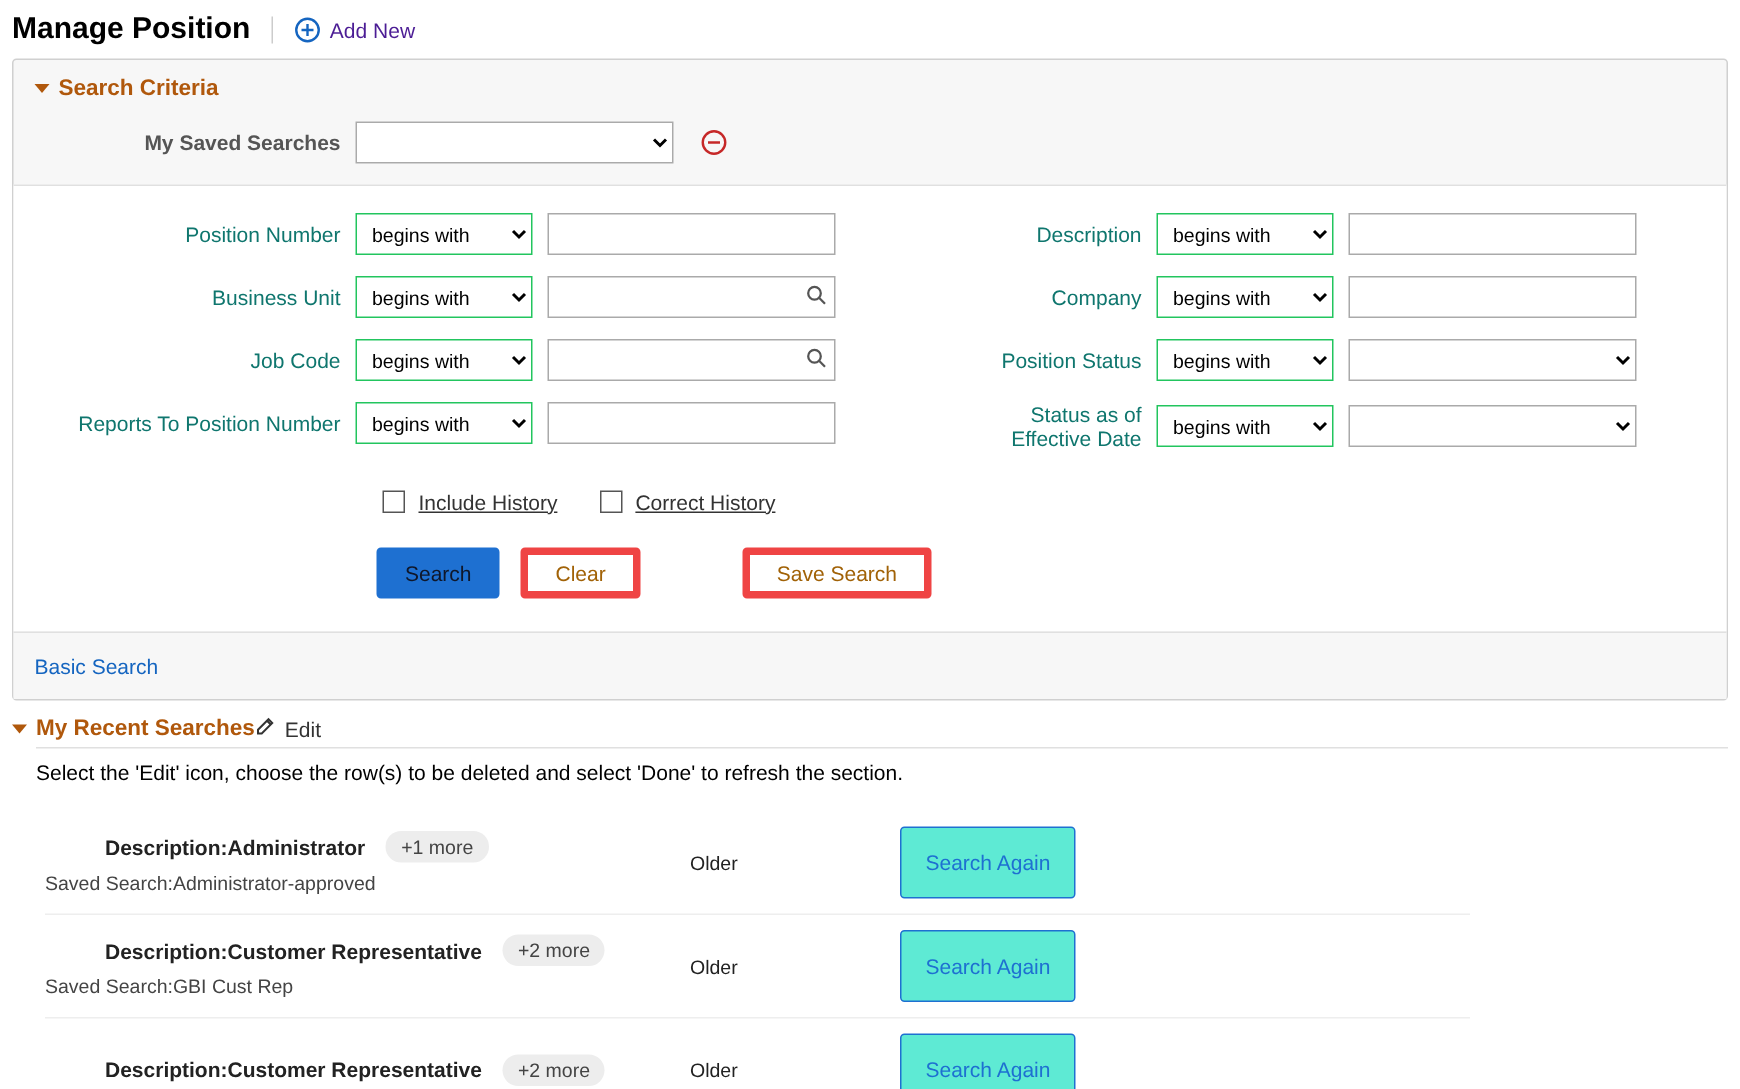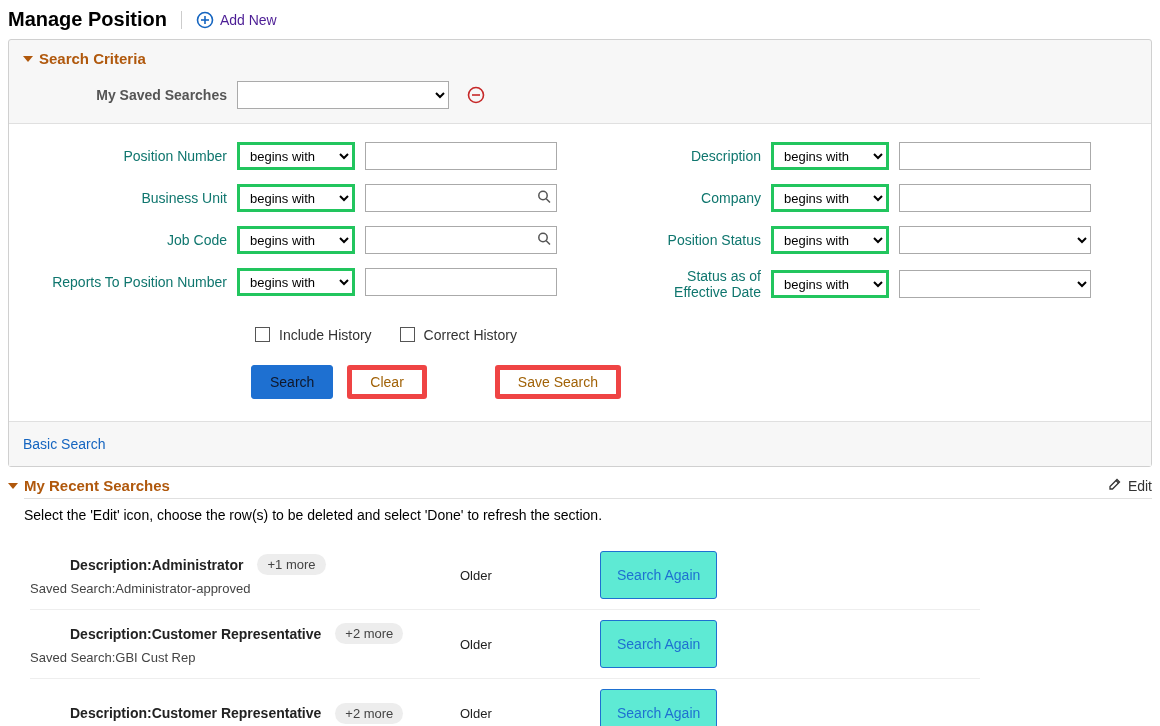--- a/index.html
+++ b/index.html
@@ -110,21 +110,21 @@
     width: 204px;
     text-align: right;
     font-size: 14px;
     color: #0f766e;
     line-height: 1.15;
   }
   .col2 .crit-label { width: 124px; }
   .op-select {
     width: 118px;
     height: 28px;
-    border: 3px solid #22c55e;
+    border: 1px solid #22c55e;
     background: #fff;
     font-size: 13px;
     padding-left: 6px;
   }
   .crit-input {
     width: 192px;
     height: 28px;
     border: 1px solid #aaa;
     background: #fff;
     font-size: 13px;
@@ -151,20 +151,21 @@
     font-size: 13px;
   }
 
   .checkbox-row {
     display: flex;
     align-items: center;
     gap: 24px;
     margin: 10px 0 20px 228px;
     font-size: 14px;
     color: #333;
+    text-decoration: underline;
   }
   .checkbox-row label { display: flex; align-items: center; gap: 6px; cursor: pointer; }
   .checkbox-row input[type="checkbox"] {
     width: 15px; height: 15px;
     appearance: none;
     border: 1.5px solid #555;
     background: #fff;
     cursor: pointer;
   }
 
@@ -204,21 +205,21 @@
   }
   .basic-link {
     color: #1565c0;
     cursor: pointer;
     font-size: 14px;
   }
 
   .recent-header {
     display: flex;
     align-items: center;
-    justify-content: space-between;
+    justify-content: flex-start;
     margin-bottom: 4px;
   }
   .edit-action {
     display: flex;
     align-items: center;
     gap: 6px;
     color: #333;
     cursor: pointer;
     font-size: 14px;
   }

